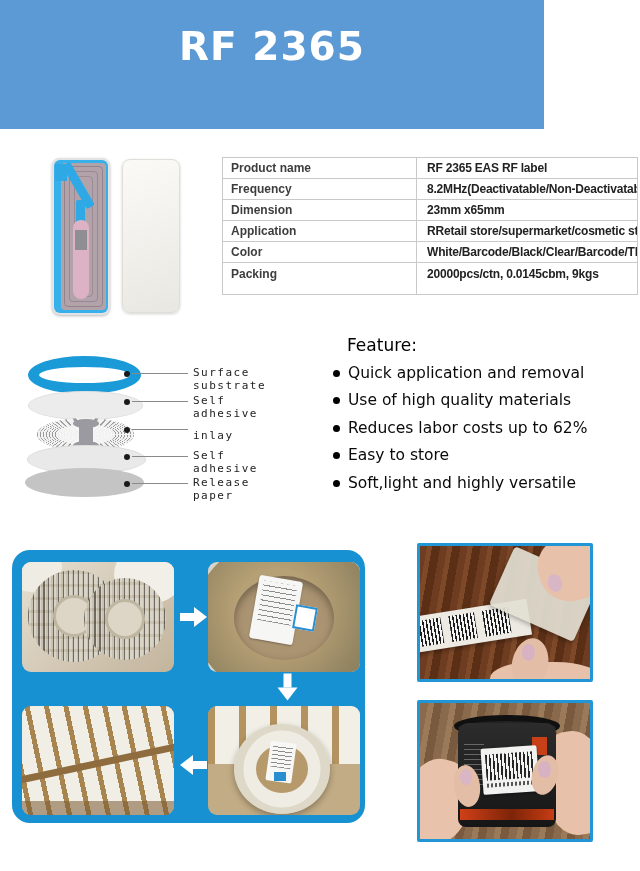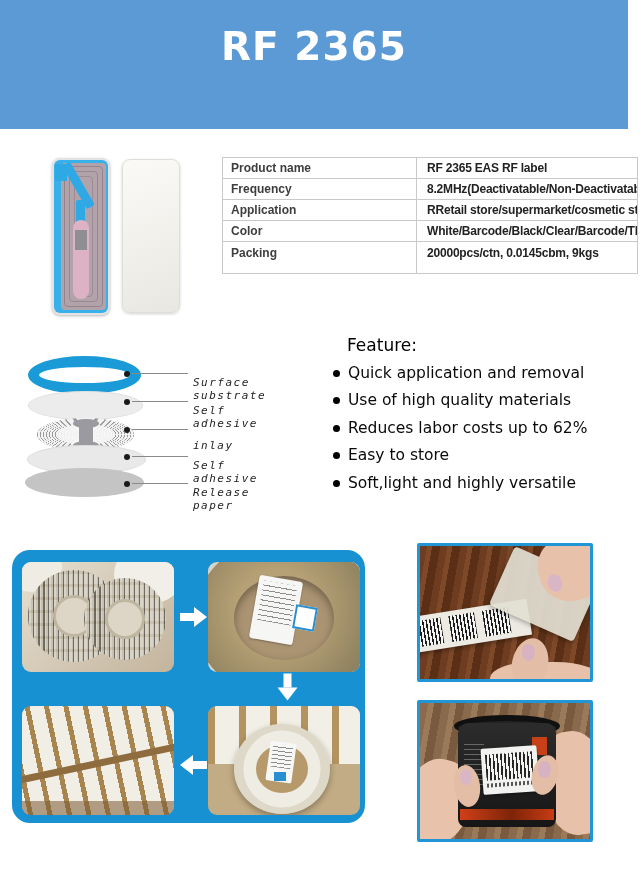--- a/index.html
+++ b/index.html
@@ -1,21 +1,21 @@
 <!DOCTYPE html>
 <html><head>
 <meta charset="utf-8">
 <style>
   html,body{margin:0;padding:0;background:#ffffff;}
   .page{position:relative;width:640px;height:871px;background:#ffffff;overflow:hidden;
         font-family:"Liberation Sans",sans-serif;}
   .abs{position:absolute;}
 
   
-  .header{left:0;top:0;width:628px;height:129px;background:#5b9ad5;text-align:center;color:#fff;}
+  .header{left:0;top:0;width:544px;height:129px;background:#5b9ad5;text-align:center;color:#fff;}
   .header .title{padding-top:24px;font-family:"DejaVu Sans",sans-serif;font-size:39px;font-weight:700;letter-spacing:1px;}
   .header .subtitle{margin-top:9px;font-family:"DejaVu Sans",sans-serif;font-size:22px;font-weight:700;}
 
   
   .label1{left:52px;top:158px;width:58px;height:157px;border-radius:8px;background:#e3e2e4;
           box-shadow:0 1px 3px rgba(0,0,0,.28);overflow:hidden;}
   .label1 .blue-back{position:absolute;inset:2px;border-radius:6px;background:#38b0ea;}
   .label1 .core{position:absolute;left:9px;top:5px;right:4px;bottom:5px;border-radius:4px;background:#b2a3aa;}
   .label1 .ring1{position:absolute;inset:3px;border:1px solid rgba(125,105,115,.55);border-radius:4px;}
   .label1 .ring2{position:absolute;inset:8px;border:1px solid rgba(125,105,115,.45);border-radius:4px;}
@@ -48,22 +48,22 @@
                background:repeating-radial-gradient(ellipse at center,#9a9a9a 0 0.6px,#f2f2f2 1px 3px);}
   .layer-inlay .mid{position:absolute;left:20px;top:6px;width:57px;height:21px;border-radius:50%;background:rgba(246,246,246,.9);}
   .layer-inlay .spool{position:absolute;left:50%;top:4px;transform:translateX(-50%);width:14px;height:25px;background:#9a9aa0;border-radius:3px;}
   .layer-inlay .spool:before,.layer-inlay .spool:after{content:"";position:absolute;left:-6px;width:26px;height:9px;border-radius:50%;background:#9a9aa0;}
   .layer-inlay .spool:before{top:-3px;} .layer-inlay .spool:after{bottom:-3px;}
   .layer-adh2{left:27px;top:445px;width:117px;height:27px;background:#e9e9e9;border:1px solid #ddd;}
   .layer-release{left:25px;top:468px;width:119px;height:29px;background:#c4c4c4;}
   .connector{height:0;}
   .connector .dot{position:absolute;left:0;top:-3px;width:6px;height:6px;border-radius:50%;background:#1a1a1a;}
   .connector .line{position:absolute;left:8px;top:-1px;width:56px;height:1px;background:#8a8a8a;}
-  .connector .lbl{position:absolute;left:69px;top:16px;transform:translateY(-52%);
-                  font-family:"DejaVu Sans Mono",monospace;font-size:11px;letter-spacing:1.5px;color:#222;font-style:italic;}
+  .connector .lbl{position:absolute;left:69px;top:6px;transform:translateY(-52%);
+                  font-family:"DejaVu Sans Mono",monospace;font-size:11px;letter-spacing:1.5px;color:#222;}
 
   
   .feat-head{left:347px;top:335px;font-family:"DejaVu Sans",sans-serif;font-size:17px;color:#000;}
   .feat{left:333px;height:22px;font-family:"DejaVu Sans",sans-serif;font-size:15.5px;color:#0a0a0a;}
   .feat .bullet{position:absolute;left:0;top:6px;width:7px;height:7px;border-radius:50%;background:#000;}
   .feat .txt{position:absolute;left:15px;top:0;white-space:nowrap;}
 
   
   .panel{left:12px;top:550px;width:353px;height:273px;background:#1791d2;border-radius:18px;}
   .ph{position:absolute;border-radius:9px;overflow:hidden;}
@@ -187,20 +187,24 @@
     <tbody>
         <tr>
       <td class="k">Product name</td>
       <td class="v">RF 2365 EAS RF label</td>
     </tr>
     <tr>
       <td class="k">Frequency</td>
       <td class="v">8.2MHz(Deactivatable/Non-Deactivatable)</td>
     </tr>
     <tr>
+      <td class="k">Dimension</td>
+      <td class="v">23mm x65mm</td>
+    </tr>
+    <tr>
       <td class="k">Application</td>
       <td class="v">RRetail store/supermarket/cosmetic store</td>
     </tr>
     <tr>
       <td class="k">Color</td>
       <td class="v">White/Barcode/Black/Clear/Barcode/Thermal</td>
     </tr>
     <tr class="last">
       <td class="k">Packing</td>
       <td class="v">20000pcs/ctn, 0.0145cbm, 9kgs</td>

